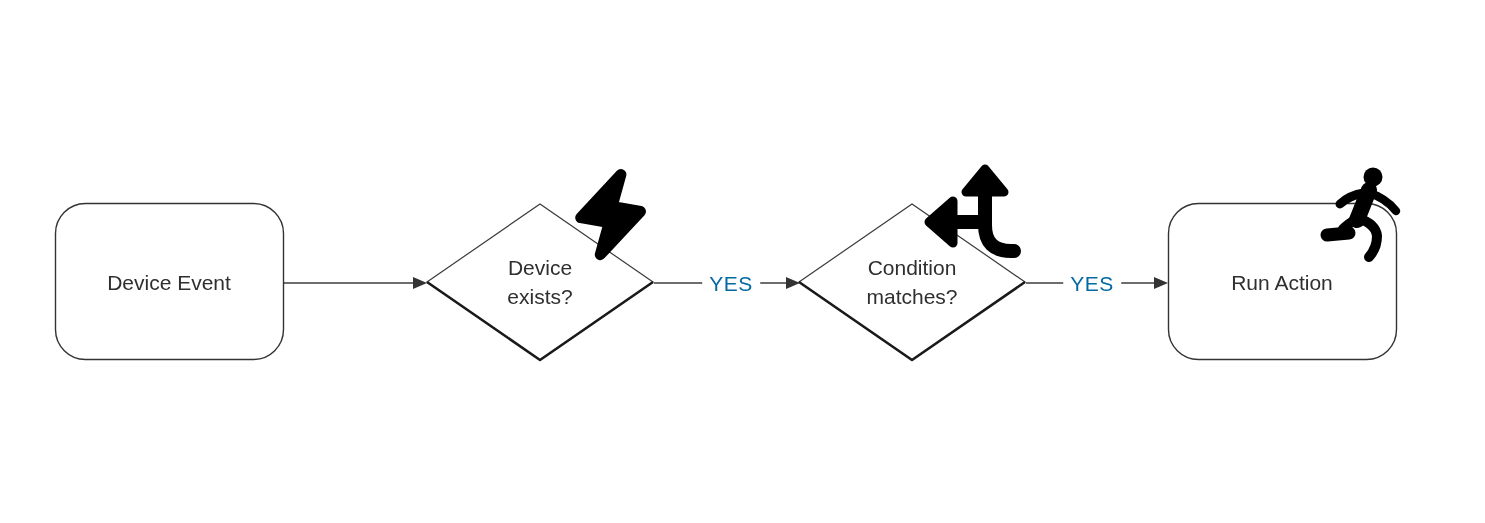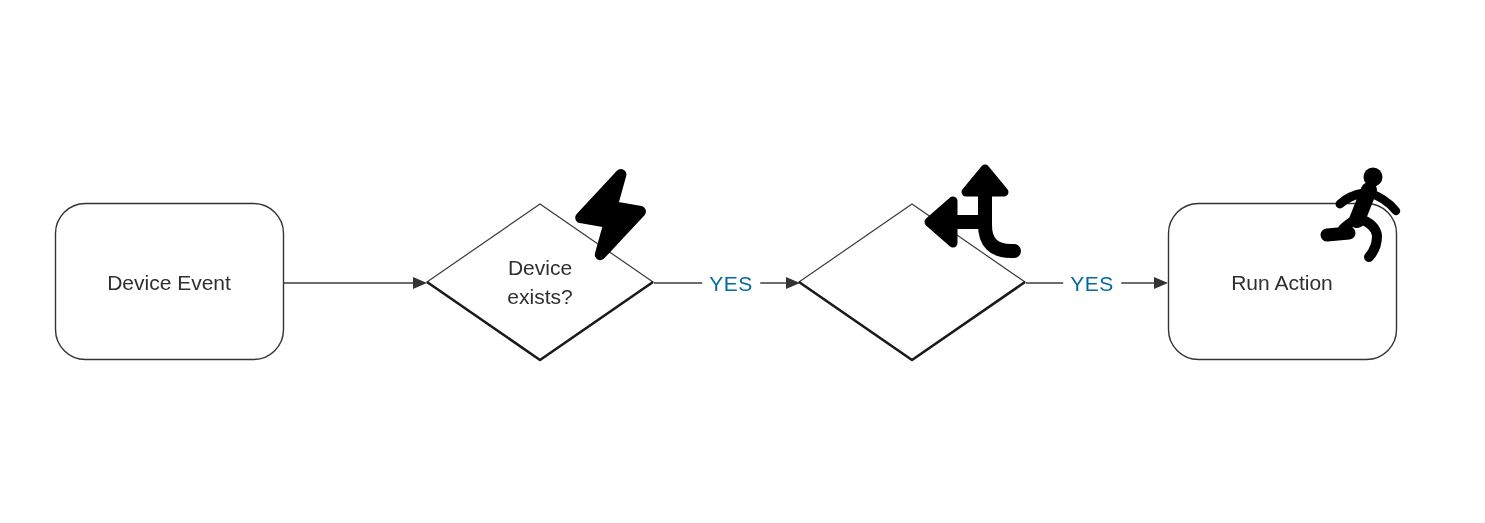--- a/index.html
+++ b/index.html
@@ -108,19 +108,20 @@
       <path d="M38 58 Q28 64 23 69" fill="none" stroke="#000000" stroke-width="10" stroke-linecap="round"></path>
       <path d="M7 75 L29 73" fill="none" stroke="#000000" stroke-width="13" stroke-linecap="round"></path>
       <path d="M38 58 Q56 64 57 76 Q57 88 49 97" fill="none" stroke="#000000" stroke-width="10" stroke-linecap="round"></path>
     </g>
   </svg>
 
   <div class="node-label lbl-device-event">Device Event</div>
 
   <div class="node-label lbl-trigger">Device exists?</div>
 
+  <div class="node-label lbl-condition">Condition matches?</div>
 
   <div class="node-label lbl-run-action">Run Action</div>
 
   <div class="edge-label lbl-yes-1">YES</div>
 
   <div class="edge-label lbl-yes-2">YES</div>
 </div>
 
 </body></html>

